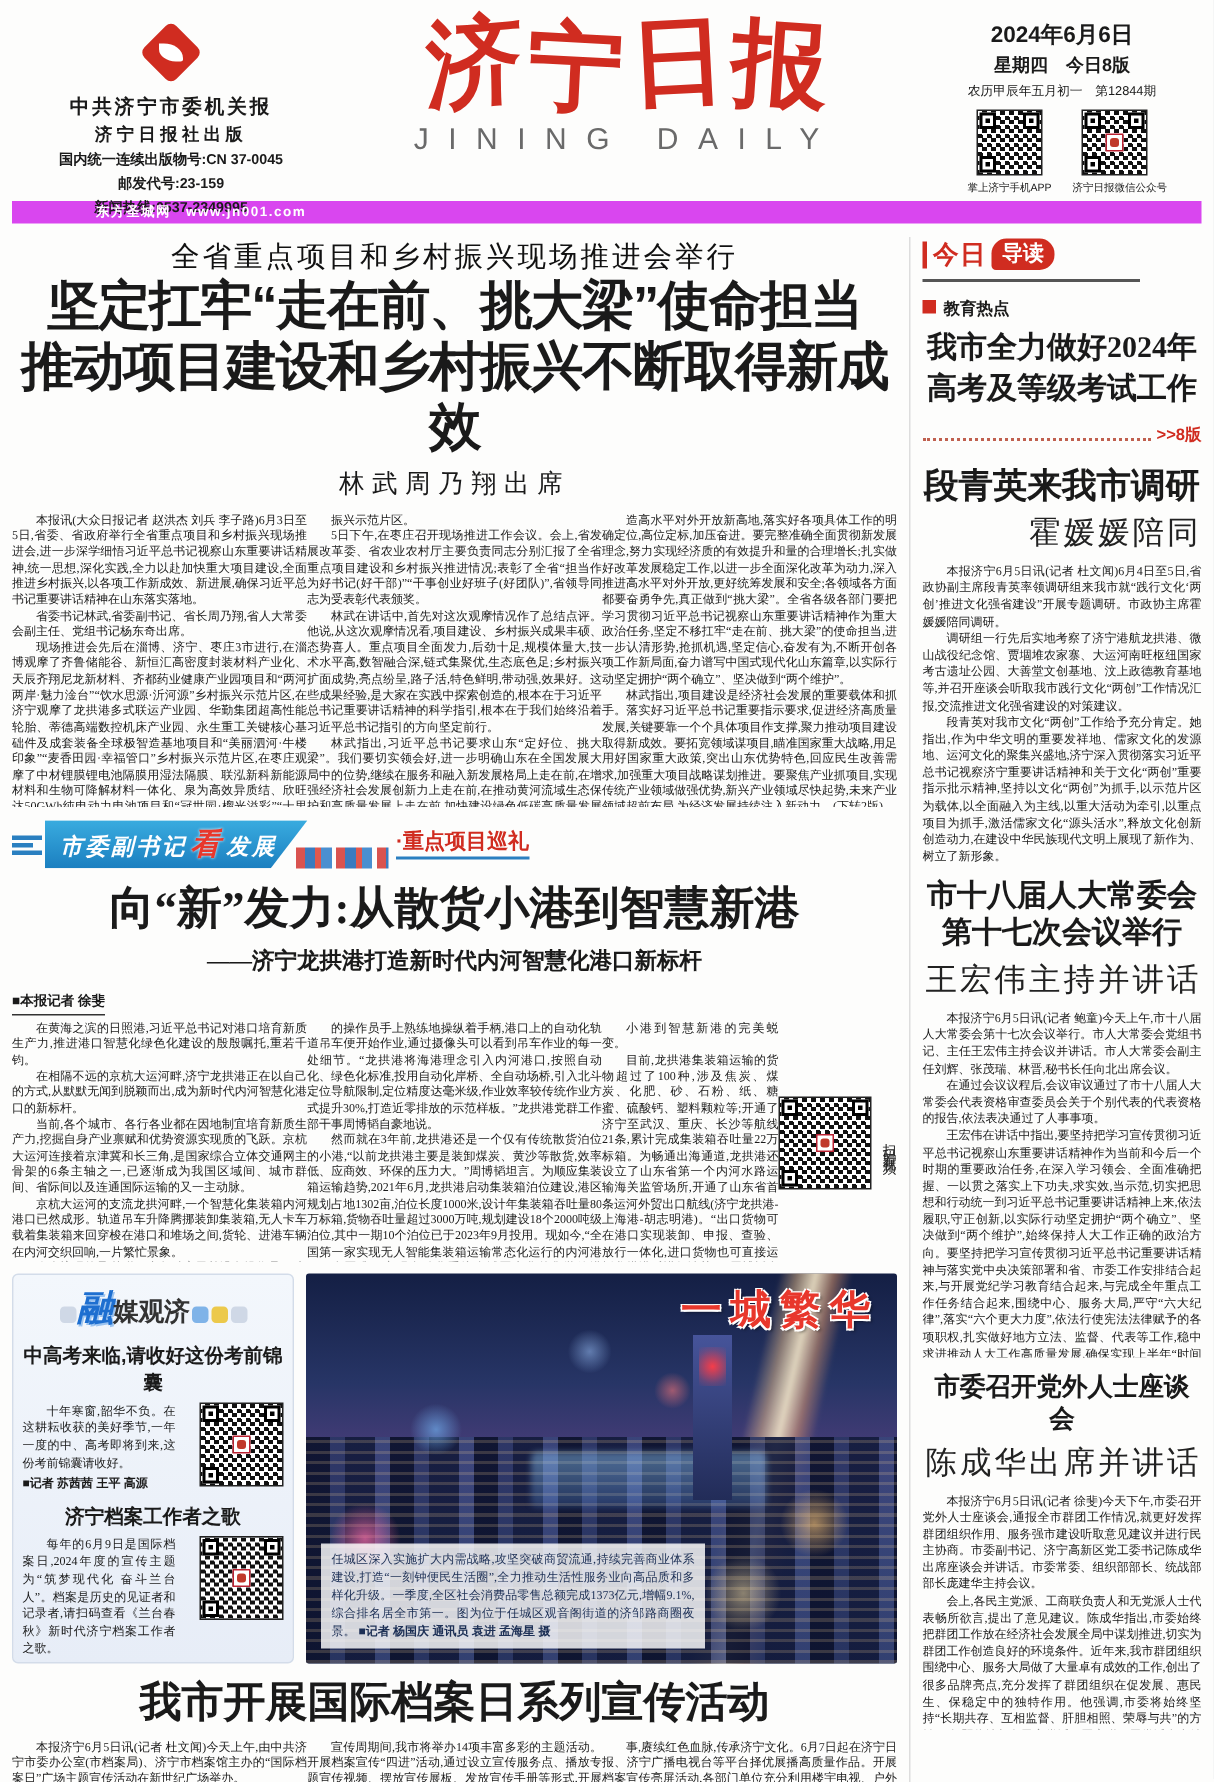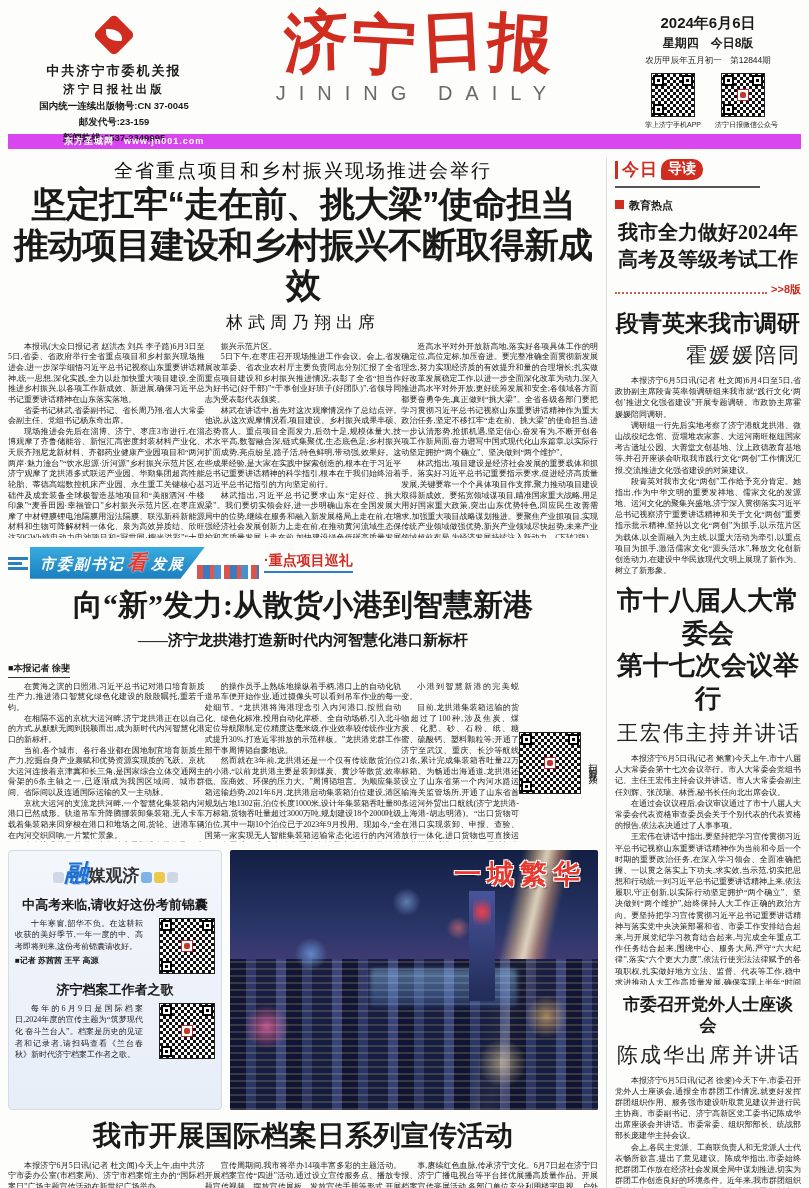--- a/index.html
+++ b/index.html
@@ -97,21 +97,21 @@
   .port-body .colx { height:160px; }
   .col-flex { display:flex; }
   .col-flex .paras { flex:1; overflow:hidden; }
   .qr-row { display:flex; align-items:center; justify-content:flex-end; gap:5px; padding-top:3px; }
   .qr-64 { width:62px; height:62px; }
   .qr-vlabel { writing-mode:vertical-rl; font-size:9px; letter-spacing:3px; color:#222;
     font-family:"Liberation Sans",sans-serif; }
 
   
   .bottom-row { display:flex; gap:8px; margin-top:8px; height:260px; }
-  .media-box { width:214px; background:linear-gradient(180deg,#f3f7fc,#e7edf7);
+  .media-box { width:188px; background:linear-gradient(180deg,#f3f7fc,#e7edf7);
     border:1px solid #d3dce9; border-radius:4px; padding:6px 6px 4px 6px; }
   .media-header { text-align:center; margin-bottom:2px; white-space:nowrap; }
   .media-header .rong { color:#1e6fd0; font-weight:900; font-size:24px; font-style:italic;
     font-family:"Liberation Sans",sans-serif; text-shadow:1px 1px 0 #9cc4f0; }
   .media-header .rest { color:#333; font-weight:900; font-size:17px; font-family:"Liberation Sans",sans-serif; }
   .mini-ico { display:inline-block; width:11px; height:11px; border-radius:3px; margin:0 1px;
     vertical-align:middle; }
   .ico-blue { background:#7fb3e8; } .ico-yellow { background:#ecc94b; } .ico-gray { background:#cfd8e6; }
   .media-title { text-align:center; font-weight:bold; font-size:13px; margin:7px 0 4px 0;
     font-family:"Liberation Sans",sans-serif; }
@@ -170,21 +170,21 @@
   .red-sq { display:inline-block; width:9px; height:9px; background:#d02c20; margin-right:5px; }
   .teaser-title { text-align:center; font-weight:bold; font-size:20px; line-height:1.35;
     font-family:"Liberation Serif",serif; }
   .dotted-row { display:flex; align-items:flex-end; margin:9px 0 12px 0; }
   .dotted-line { flex:1; border-bottom:2px dotted #c0604f; margin-bottom:3px; }
   .page-link { color:#d02c20; font-weight:bold; font-size:11px; margin-left:4px;
     font-family:"Liberation Sans",sans-serif; }
   .side-art { margin-bottom:10px; }
   .sa-hl-sans { text-align:center; font-weight:900; font-family:"Liberation Sans",sans-serif; line-height:1.22; }
   .sa-hl-serif { text-align:center; font-weight:900; font-family:"Liberation Serif",serif; line-height:1.25; }
-  .hl-24 { font-size:23px; } .hl-21 { font-size:26px; } .hl-17 { font-size:17px; }
+  .hl-24 { font-size:23px; } .hl-21 { font-size:20px; } .hl-17 { font-size:17px; }
   .sa-deck { text-align:right; font-size:21px; letter-spacing:2px; margin:4px 0 6px 0; color:#222; }
   .side-body { font-size:8px; line-height:1.4; text-align:justify; overflow:hidden; }
   .side-body p { margin:0; text-indent:2em; }
   .sb-200 { height:200px; } .sb-232 { height:232px; } .sb-158 { height:158px; }
 </style>
 </head>
 <body>
 
 <div class="page">
 
@@ -339,20 +339,24 @@
           </div>
         </div>
 
         <div class="photo">
           <div class="ph-road"></div>
           <div class="ph-buildings"></div>
           <div class="ph-mall"></div>
           <div class="ph-tower"></div>
           <div class="ph-lights"></div>
           <div class="photo-label">一城繁华</div>
+          <div class="photo-caption">
+            <span class="cap">任城区深入实施扩大内需战略,攻坚突破商贸流通,持续完善商业体系建设,打造“一刻钟便民生活圈”,全力推动生活性服务业向高品质和多样化升级。一季度,全区社会消费品零售总额完成1373亿元,增幅9.1%,综合排名居全市第一。图为位于任城区观音阁街道的济邹路商圈夜景。</span>
+            <span class="credit">■记者 杨国庆 通讯员 袁进 孟海星 摄</span>
+          </div>
         </div>
       </div>
 
       <div class="arch">
         <div class="arch-hl">我市开展国际档案日系列宣传活动</div>
         <div class="cols3 arch-body">
           <div class="colx">
               <p>本报济宁6月5日讯(记者 杜文闻)今天上午,由中共济宁市委办公室(市档案局)、济宁市档案馆主办的“国际档案日”广场主题宣传活动在新世纪广场举办。</p>
             </div>
           <div class="colx">

